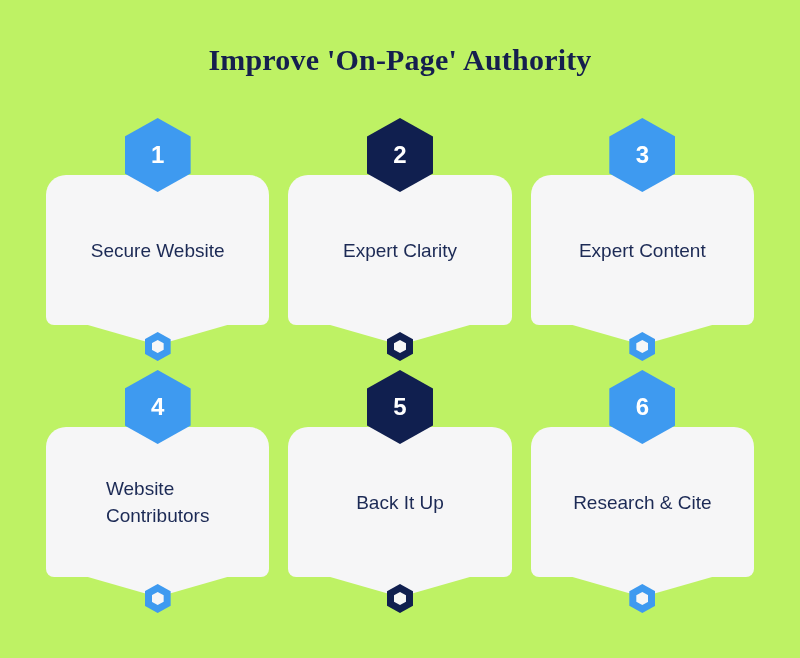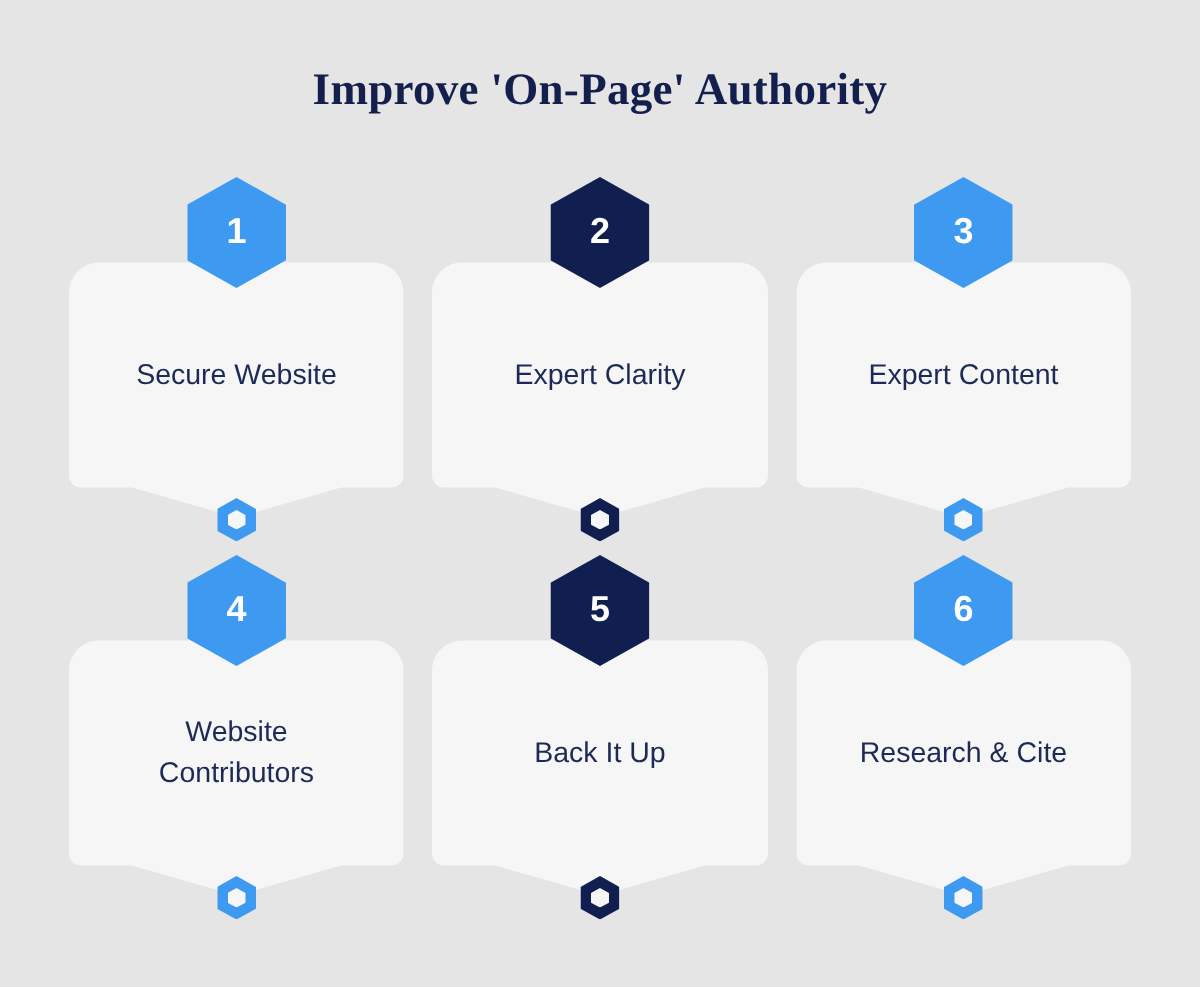--- a/index.html
+++ b/index.html
@@ -11,21 +11,21 @@
     height: 658px;
     background: #ffffff;
     font-family: "Liberation Sans", sans-serif;
     overflow: hidden;
   }
 
   .infographic {
     position: relative;
     width: 800px;
     height: 658px;
-    background: #e5e5e5;
+    background: #bef264;
   }
 
   
   .title {
     position: absolute;
     top: 40px;
     left: 0;
     width: 800px;
     text-align: center;
     font-family: "Liberation Serif", "DejaVu Serif", serif;
@@ -105,21 +105,20 @@
   
   .card-label {
     position: absolute;
     left: 10px;
     right: 10px;
     top: 57px;
     height: 150px;
     display: flex;
     align-items: center;
     justify-content: center;
-    text-align: center;
     font-family: "Liberation Sans", sans-serif;
     font-size: 19px;
     font-weight: 400;
     color: #1C2A55;
     line-height: 27px;
     padding: 0 6px;
     box-sizing: border-box;
     white-space: pre-line;
   }
 

